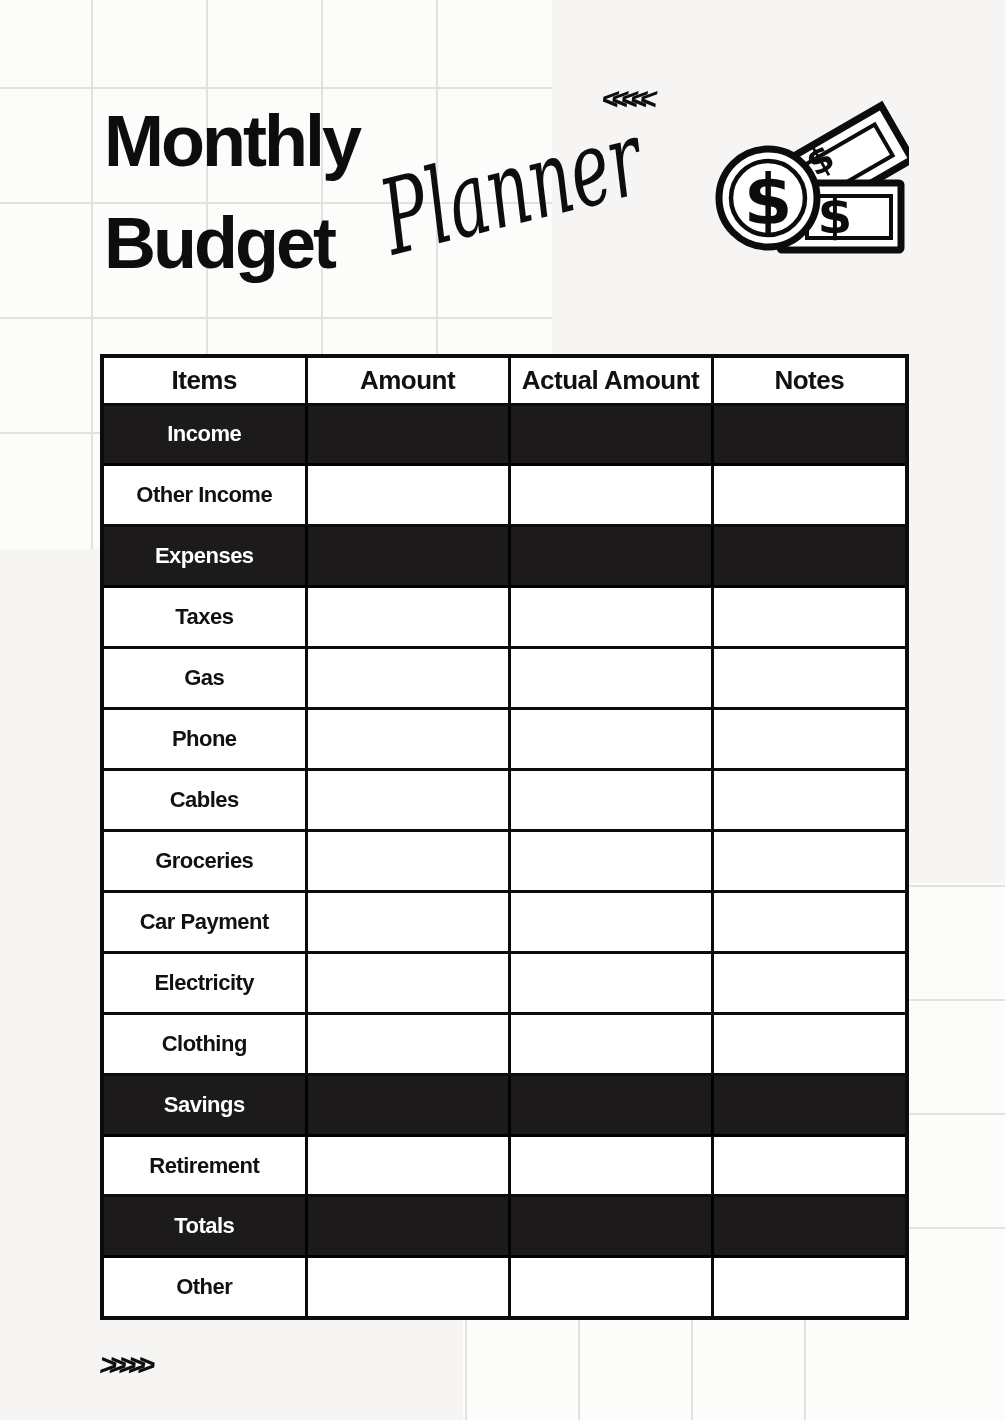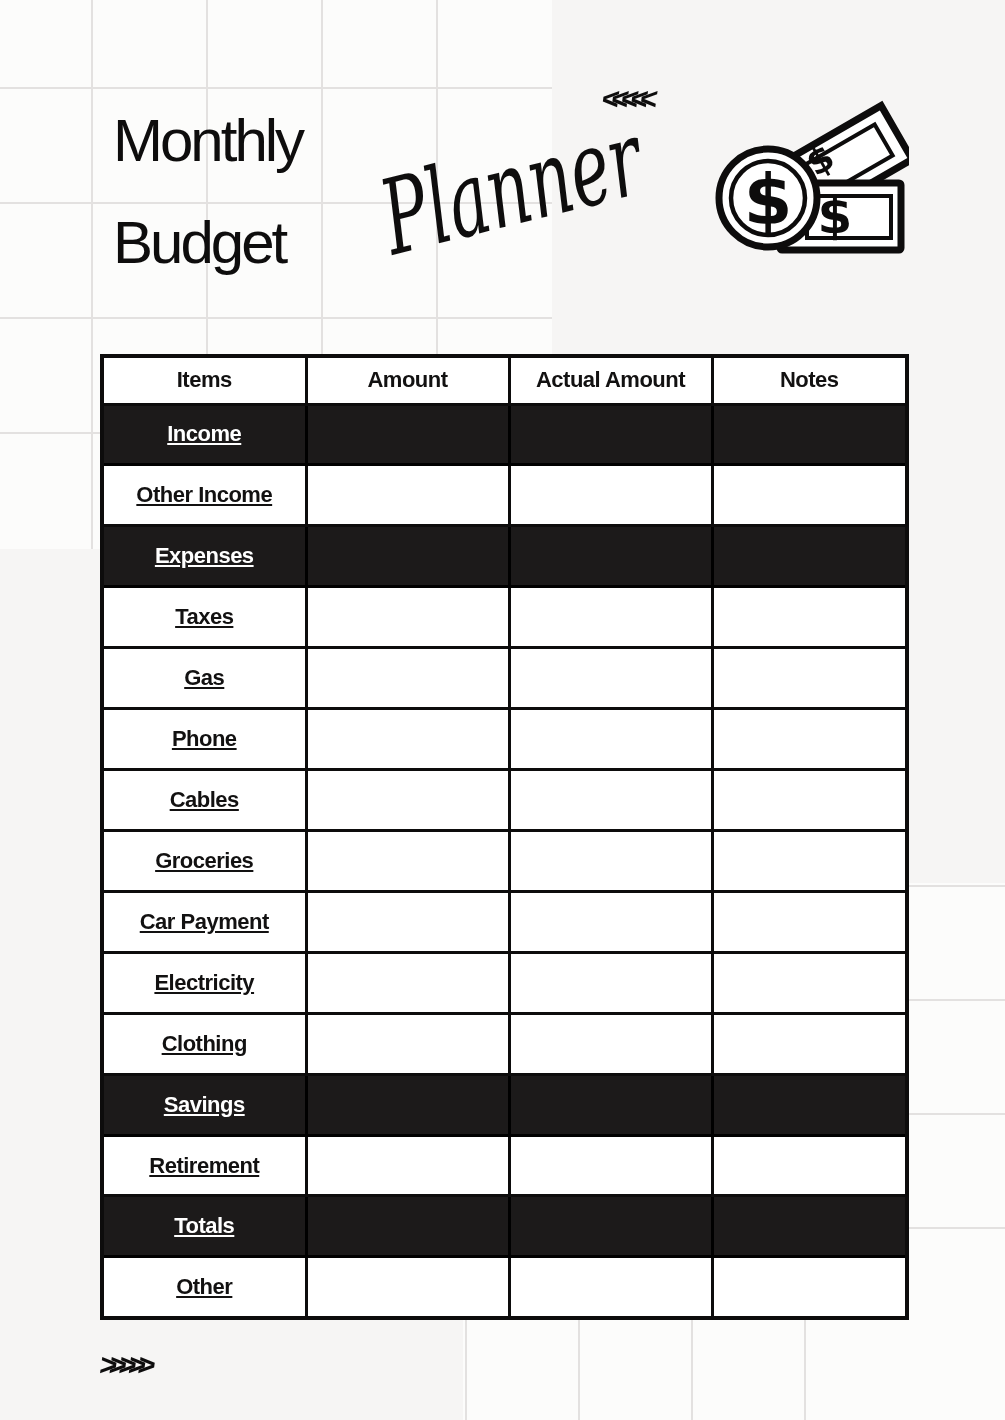--- a/index.html
+++ b/index.html
@@ -19,22 +19,22 @@
   .patch-a { left:0; top:0; width:552px; height:549px; background-position:-22px -26px; }
   .patch-b { left:463px; top:883px; width:542px; height:537px;
     background-image:
       repeating-linear-gradient(to right,  transparent 0, transparent 111px, #e3e1e0 111px, #e3e1e0 113px),
       repeating-linear-gradient(to bottom, transparent 0, transparent 112px, #e3e1e0 112px, #e3e1e0 114px);
     background-position:-109px -110px; }
 
   
   .title {
     position:absolute; left:104px; top:90px;
-    font-size:60px; font-weight:normal; letter-spacing:-3px;
-    line-height:102px; white-space:nowrap; color:#0e0d0d;margin-left:9px;
+    font-size:72px; font-weight:bold; letter-spacing:-3px;
+    line-height:102px; white-space:nowrap; color:#0e0d0d;
   }
   .title span { display:block; }
   .script-wrap { position:absolute; left:384px; top:168px; width:10px; height:10px; }
   .script {
     display:inline-block; white-space:nowrap;
     font-family:"DejaVu Serif", serif; font-style:italic;
     font-size:104px; line-height:1; color:#0e0d0d;
     transform:rotate(-14deg) scaleX(0.64); transform-origin:0 50%;
   }
 
@@ -51,26 +51,26 @@
   .money { position:absolute; left:714px; top:96px; width:195px; height:160px; }
 
   
   table.budget {
     position:absolute; left:100px; top:354px; width:805px; height:966px;
     border-collapse:collapse; table-layout:fixed; background:#ffffff;
     border:4px solid #0d0c0c;
   }
   table.budget th, table.budget td { border:3px solid #0d0c0c; overflow:hidden; }
   table.budget th {
-    font-size:22px; font-weight:bold; letter-spacing:-0.5px;
+    font-size:26px; font-weight:bold; letter-spacing:-0.5px;
     text-align:center; color:#121111; height:48px;
   }
   table.budget td { height:48px; font-size:22px; }
   table.budget td:first-child {
-    font-weight:bold; text-align:center; letter-spacing:-0.5px; color:#121111;text-decoration:underline;
+    font-weight:bold; text-align:center; letter-spacing:-0.5px; color:#121111;
   }
   table.budget tr.section td {
     background:#1c1a1a; border-color:#000000; color:#ffffff;
   }
   .col-items { width:204px; } .col-amount { width:203px; }
   .col-actual { width:203px; } .col-notes { width:195px; }
 </style>
 </head>
 <body>
 

